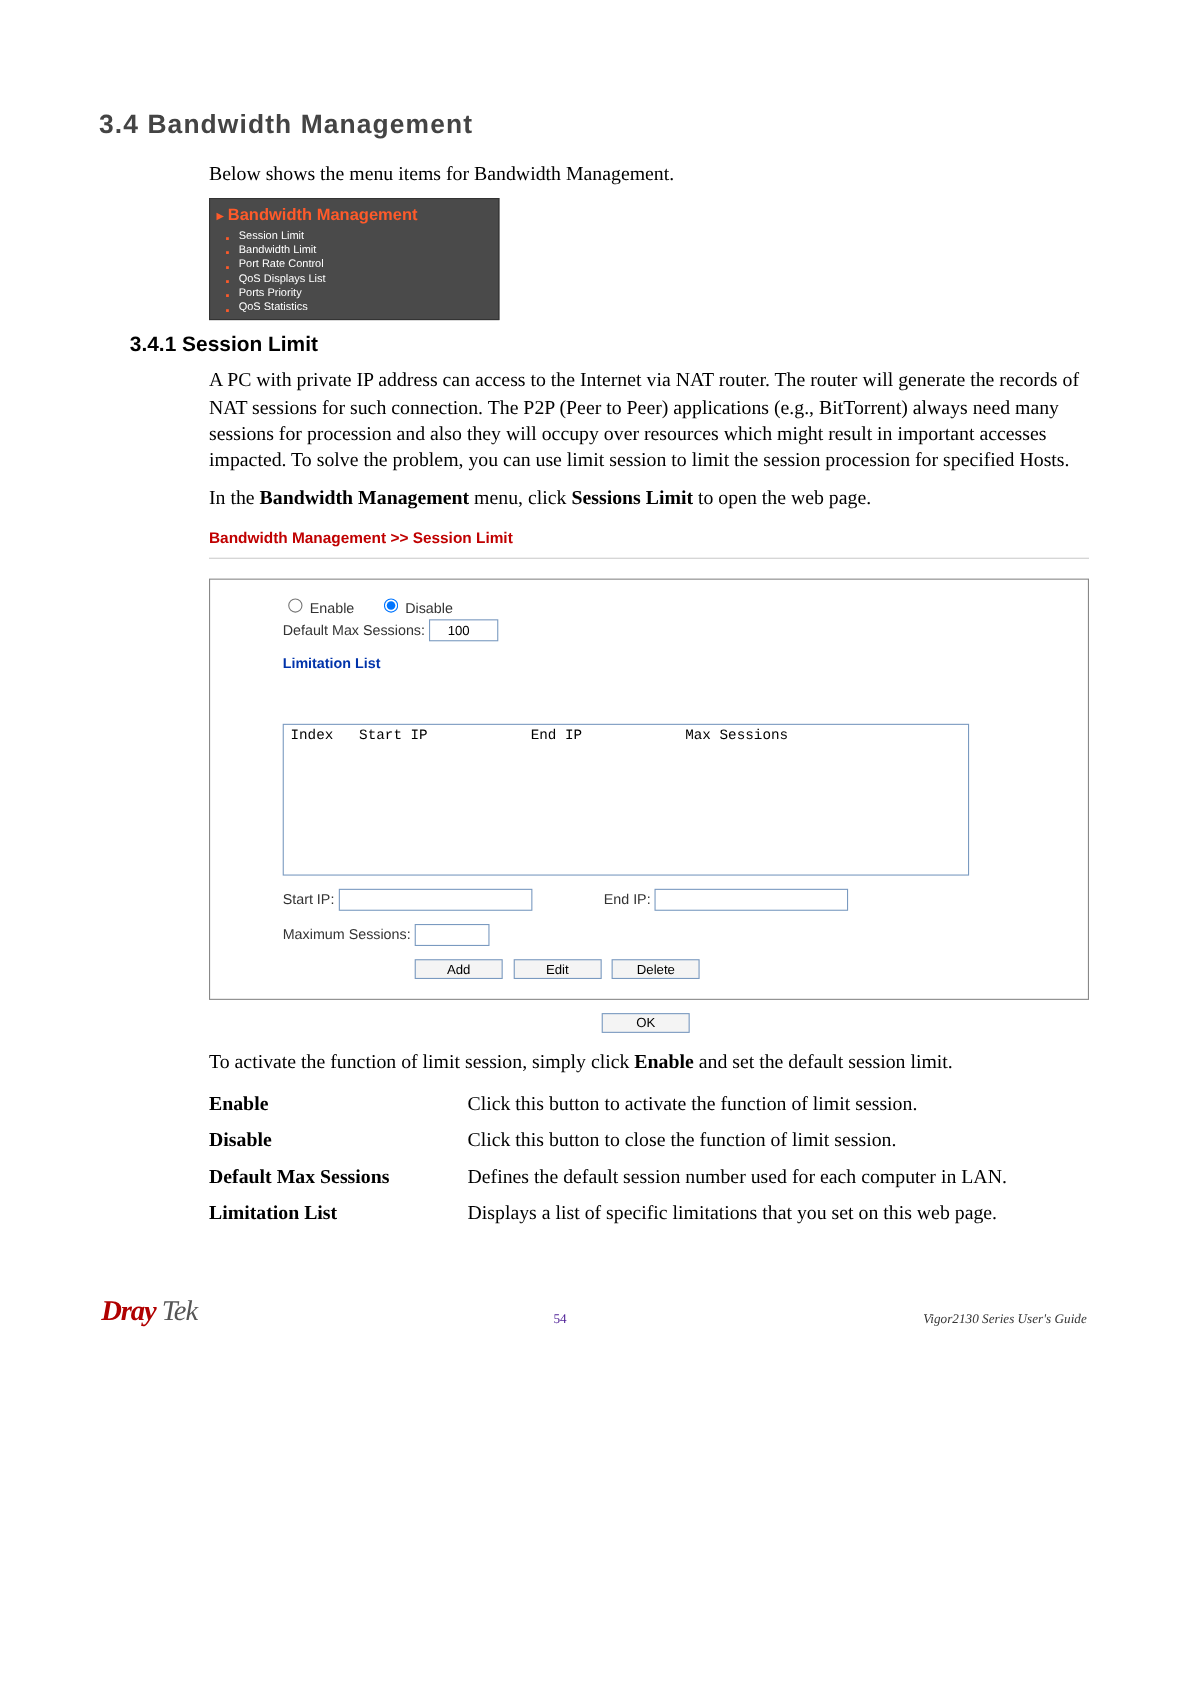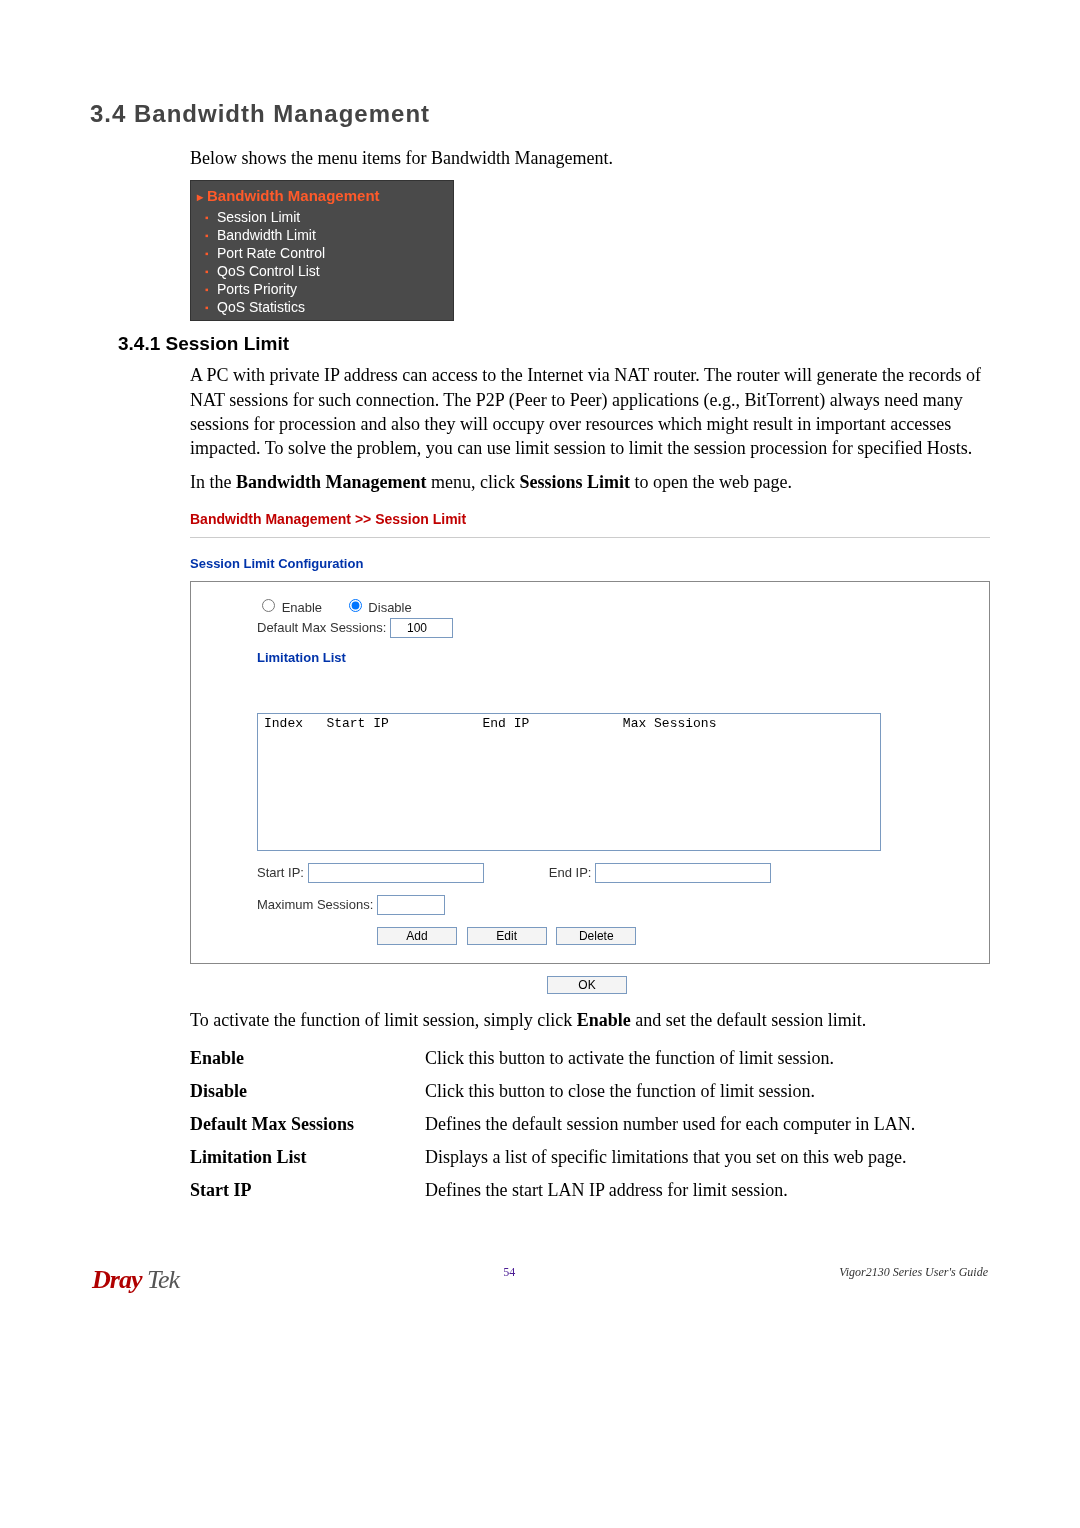--- a/index.html
+++ b/index.html
@@ -44,21 +44,21 @@
     color: #ff5a2a;
     padding: 2px 6px 4px 6px;
   }
   .menu-title::before {
     content: "▸";
     color: #ff5a2a;
     margin-right: 4px;
     font-size: 12px;
   }
   .menu-item {
-    font-size: 14px;
+    font-size: 10px;
     padding: 1px 0 1px 26px;
     position: relative;
   }
   .menu-item::before {
     content: "▪";
     color: #ff5a2a;
     position: absolute;
     left: 14px;
     font-size: 10px;
     top: 4px;
@@ -154,20 +154,21 @@
   .def-table td {
     vertical-align: top;
     padding: 6px 0;
   }
   .def-term { font-weight: bold; width: 235px; padding-right: 10px;}
   .def-desc { width: 560px; }
   .footer {
     margin-top: 58px;
     display: flex;
     justify-content: space-between;
+    align-items: flex-end;
     padding: 0 2px;
   }
   .logo {
     font-family: Georgia, "Times New Roman", serif;
     font-size: 26px;
     letter-spacing: -1px;
   }
   .logo .d { font-weight: bold; color: #b00000; font-style: italic;}
   .logo .t { font-weight: normal; color: #555; font-style: italic;}
   .pgnum { font-size: 12px; color:#4c1d95;}
@@ -180,38 +181,37 @@
 
   <h2 class="section-heading">3.4 Bandwidth Management</h2>
 
   <p class="body-text indent">Below shows the menu items for Bandwidth Management.</p>
 
   <div class="menu-box">
     <div class="menu-title">Bandwidth Management</div>
     <div class="menu-item">Session Limit</div>
     <div class="menu-item">Bandwidth Limit</div>
     <div class="menu-item">Port Rate Control</div>
-    <div class="menu-item">QoS Control List</div>
+    <div class="menu-item">QoS Displays List</div>
     <div class="menu-item">Ports Priority</div>
     <div class="menu-item">QoS Statistics</div>
   </div>
 
   <div class="subsection">3.4.1 Session Limit</div>
 
   <p class="body-text indent">A PC with private IP address can access to the Internet via NAT router. The router will generate the records of NAT sessions for such connection. The P2P (Peer to Peer) applications (e.g., BitTorrent) always need many sessions for procession and also they will occupy over resources which might result in important accesses impacted. To solve the problem, you can use limit session to limit the session procession for specified Hosts.</p>
 
   <p class="body-text indent">
     <span>In the </span><b>Bandwidth Management</b><span> menu, click </span><b>Sessions Limit</b><span> to open the web page.</span>
   </p>
 
   <div class="config-breadcrumb">Bandwidth Management &gt;&gt; Session Limit</div>
   <hr class="hr-line">
 
   <div class="config-area">
-    <div class="config-subtitle">Session Limit Configuration</div>
 
     <div class="config-box">
 
       <div class="radio-row">
         <label>
           <input type="radio" name="ed" style="">
           <span>Enable</span>
         </label>
         <label>
           <input type="radio" name="ed" checked="" style="">
@@ -268,24 +268,20 @@
       <td class="def-desc">Click this button to close the function of limit session.</td>
     </tr>
     <tr>
       <td class="def-term">Default Max Sessions</td>
       <td class="def-desc">Defines the default session number used for each computer in LAN.</td>
     </tr>
     <tr>
       <td class="def-term">Limitation List</td>
       <td class="def-desc">Displays a list of specific limitations that you set on this web page.</td>
     </tr>
-    <tr>
-      <td class="def-term">Start IP</td>
-      <td class="def-desc">Defines the start LAN IP address for limit session.</td>
-    </tr>
   </tbody>
     </table>
 
   <div class="footer">
     <div class="logo">
       <span class="d">Dray</span><span class="t"> Tek</span>
     </div>
     <div class="pgnum">54</div>
     <div class="guide">Vigor2130  Series  User's  Guide</div>
   </div>

